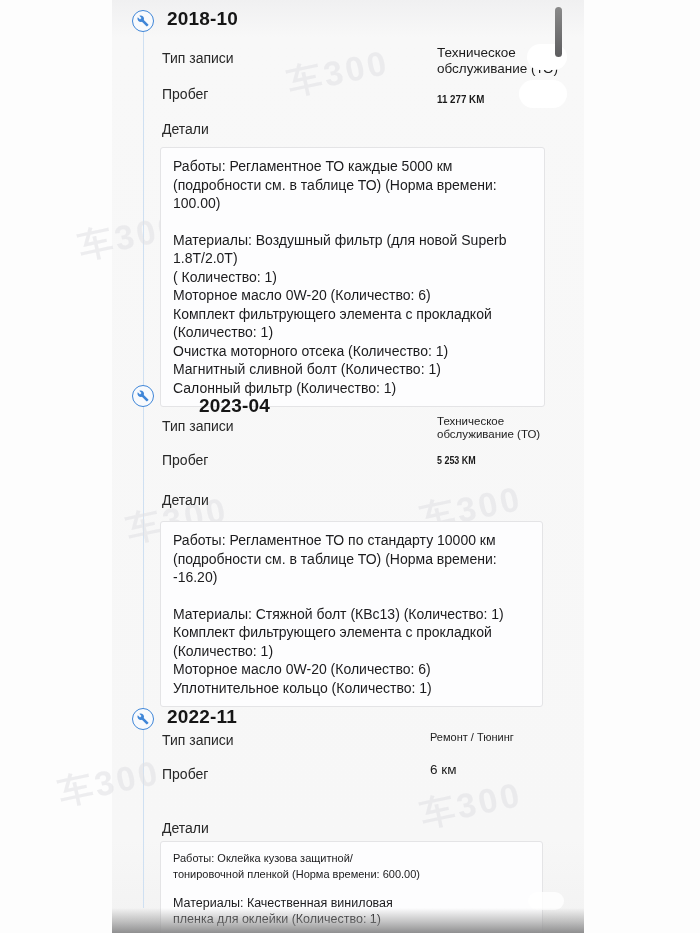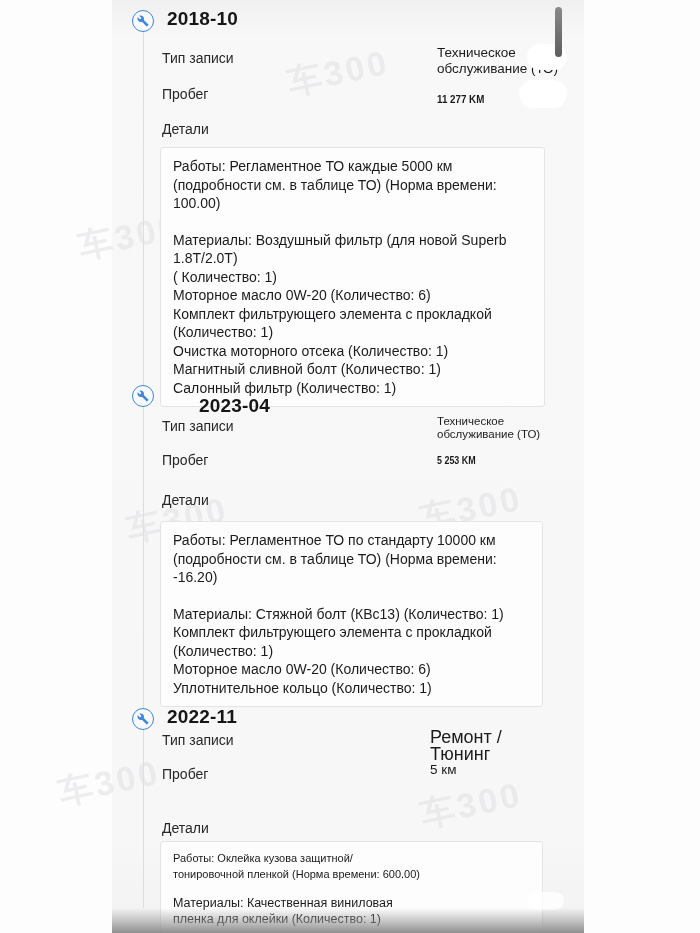--- a/index.html
+++ b/index.html
@@ -28,21 +28,21 @@
     display:flex;align-items:center;justify-content:center;
   }
   .marker-icon svg{width:12px;height:12px;fill:#3f86d8;}
   .record-date{
     position:absolute;left:167px;font-size:19px;font-weight:700;color:#161616;
     letter-spacing:0.2px;
   }
   .field-label{position:absolute;left:162px;font-size:14px;color:#272727;}
   .type-value{position:absolute;font-size:13.5px;line-height:16px;color:#1c1c1c;}
   .type-value.condensed{font-size:11.5px;line-height:12.5px;}
-  .type-value.big{font-size:18px;line-height:17px;}
+  .type-value.big{font-size:11px;line-height:17px;}
   .mileage-value{
     position:absolute;font-weight:700;font-size:11.5px;color:#1a1a1a;
     transform:scaleX(0.85);transform-origin:left center;letter-spacing:0;
     white-space:nowrap;
   }
   .mileage-value.plain{
     font-weight:400;font-size:13.5px;transform:none;
   }
   .details-box{
     position:absolute;left:160px;box-sizing:border-box;
@@ -140,21 +140,21 @@
       <svg viewBox="0 0 24 24">
           <path d="M22.7 19l-9.1-9.1c.9-2.3.4-5-1.5-6.9-2-2-5-2.4-7.4-1.3L9 6 6 9 1.6 4.7C.4 7.1.9 10.1 2.9 12.1c1.9 1.9 4.6 2.4 6.9 1.5l9.1 9.1c.4.4 1 .4 1.4 0l2.3-2.3c.5-.4.5-1.1.1-1.4z"></path>
         </svg>
     </div>
     <div class="record-date" style="top:8px;">2022-11</div>
 
     <div class="field-label" style="top:34px;">Тип записи</div>
     <div class="type-value big" style="left:430px;top:31px;width:130px;">Ремонт / Тюнинг</div>
 
     <div class="field-label" style="top:68px;">Пробег</div>
-    <div class="mileage-value plain" style="left:430px;top:64px;">5 км</div>
+    <div class="mileage-value plain" style="left:430px;top:64px;">6 км</div>
 
     <div class="field-label" style="top:122px;">Детали</div>
     <div class="details-box small" style="top:143px;width:383px;height:100px;">
       <p class="works-text pre">Работы: Оклейка кузова защитной/
 тонировочной пленкой (Норма времени: 600.00)</p>
       <p class="materials-text pre">Материалы: Качественная виниловая
 пленка для оклейки (Количество: 1)</p>
     </div>
   </div>
 

